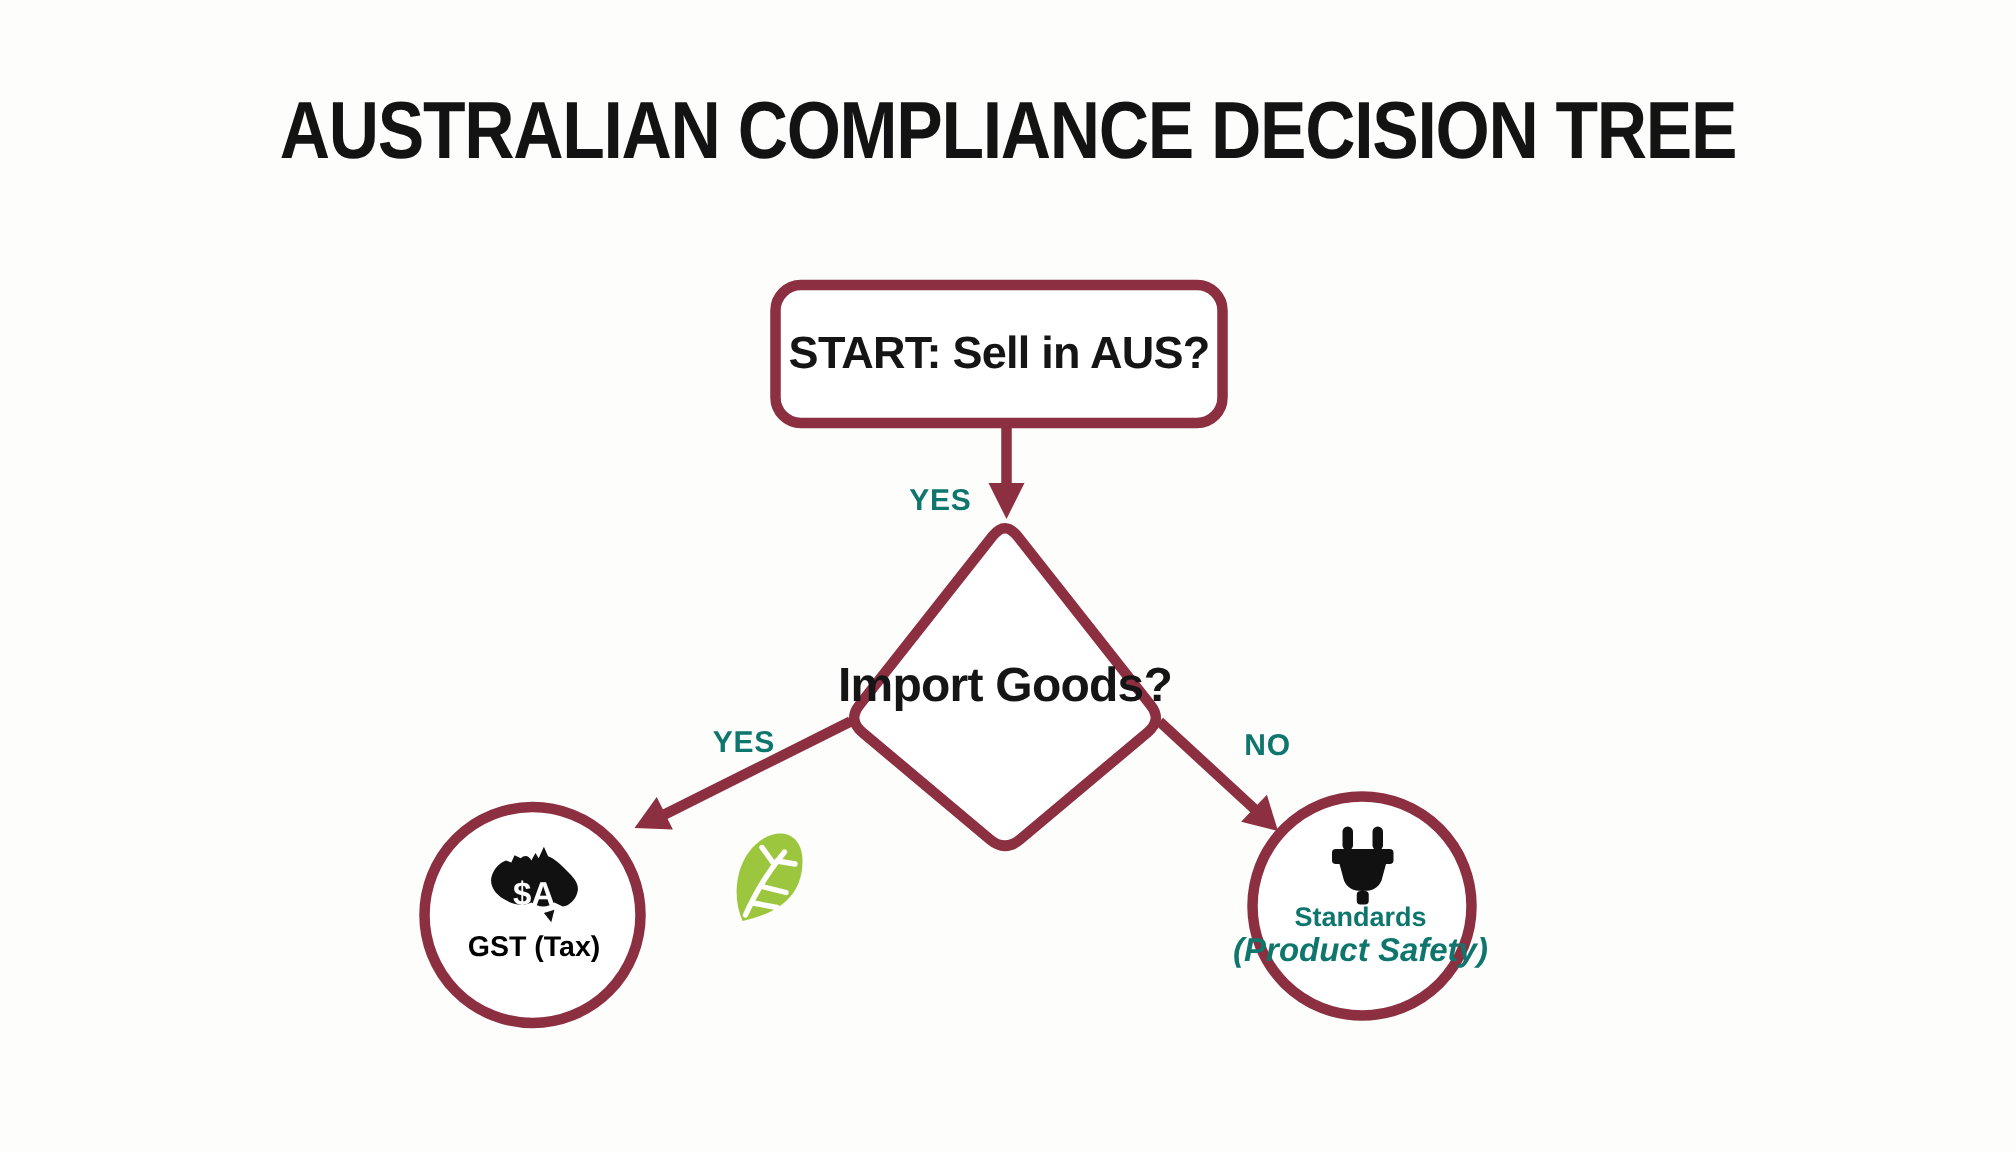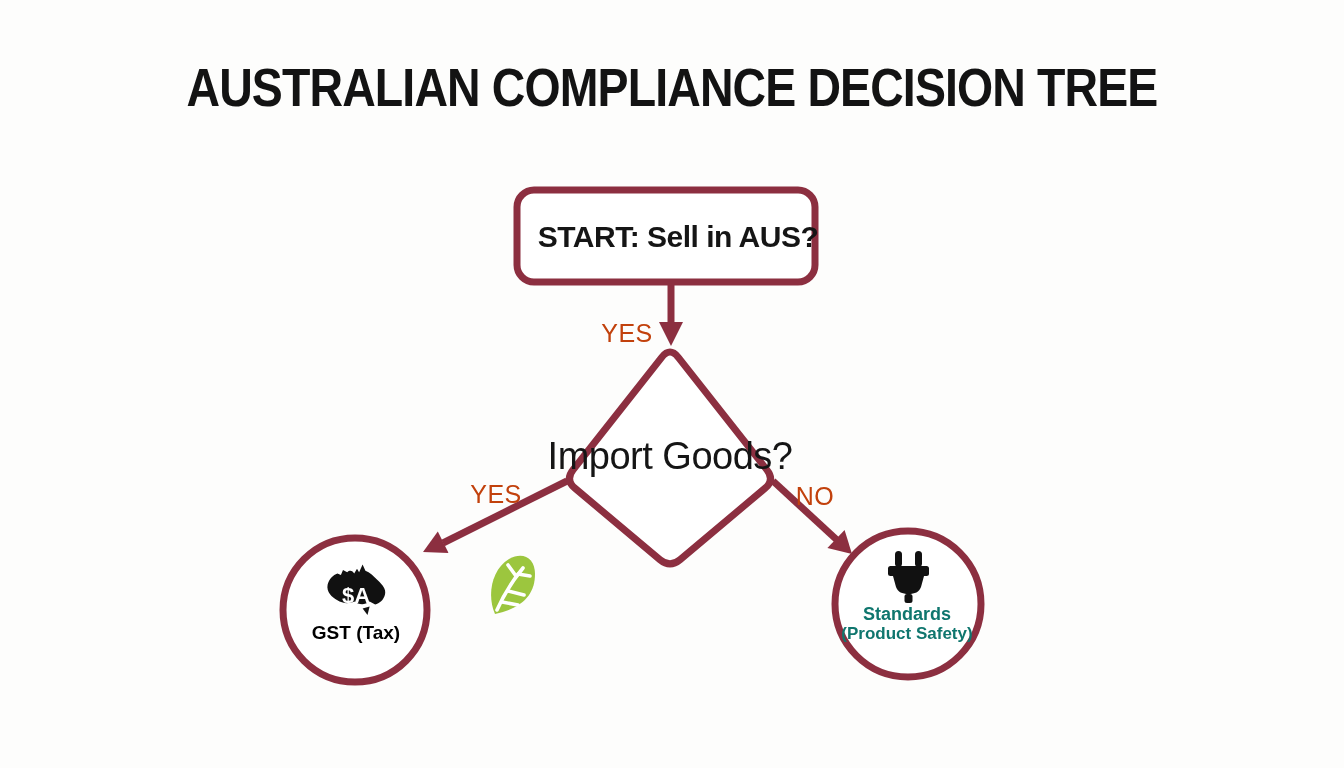--- a/index.html
+++ b/index.html
@@ -16,29 +16,29 @@
     font-size:54px;font-weight:800;color:#131313;
     letter-spacing:-1px;
     transform:scaleX(0.86);transform-origin:center;
     white-space:nowrap;
   }
   .flow-svg{position:absolute;left:0;top:0;}
   .lbl{
     position:absolute;transform:translate(-50%,-50%);
     white-space:nowrap;text-align:center;line-height:1.1;
   }
-  .node-label{font-size:30px;font-weight:700;color:#151515;letter-spacing:-0.5px;margin-left:12px;}
-  .decision-label{font-size:38px;font-weight:400;color:#151515;letter-spacing:-0.5px;}
-  .edge-label{font-size:25px;font-weight:400;color:#c2410c;letter-spacing:0.5px;}
+  .node-label{font-size:30px;font-weight:700;color:#151515;letter-spacing:-0.5px;}
+  .decision-label{font-size:32px;font-weight:700;color:#151515;letter-spacing:-0.5px;}
+  .edge-label{font-size:20px;font-weight:700;color:#0f766e;letter-spacing:0.5px;}
   .outcome-label{font-size:19px;font-weight:700;color:#000000;}
   .two-line{line-height:1.12;}
   .bio-label{font-size:20px;font-weight:700;color:#141414;}
   .bio-label .l2{font-size:19px;}
   .std-label{font-size:18px;font-weight:700;color:#0f766e;}
-  .std-label .l2{font-size:17px;}
+  .std-label .l2{font-size:22px;font-style:italic;}
 </style>
 </head>
 <body>
 
 <div class="canvas">
 
   <div class="page-title">AUSTRALIAN COMPLIANCE DECISION TREE</div>
 
   <svg class="flow-svg" width="1344" height="768" viewBox="0 0 1344 768">
 
@@ -111,21 +111,21 @@
   </svg>
 
   <div class="lbl node-label" style="left:666px;top:236px;">START: Sell in AUS?</div>
 
   <div class="lbl edge-label" style="left:627px;top:334px;">YES</div>
 
   <div class="lbl decision-label" style="left:670px;top:457px;">Import Goods?</div>
 
   <div class="lbl edge-label" style="left:496px;top:495px;">YES</div>
 
-  <div class="lbl edge-label" style="left:815px;top:497px;">NO</div>
+  <div class="lbl edge-label" style="left:845px;top:497px;">NO</div>
 
   <div class="lbl outcome-label" style="left:356px;top:633px;">GST (Tax)</div>
 
 
   <div class="lbl std-label two-line" style="left:907px;top:624px;">
     <div>Standards</div>
     <div class="l2">(Product Safety)</div>
   </div>
 
 </div>

